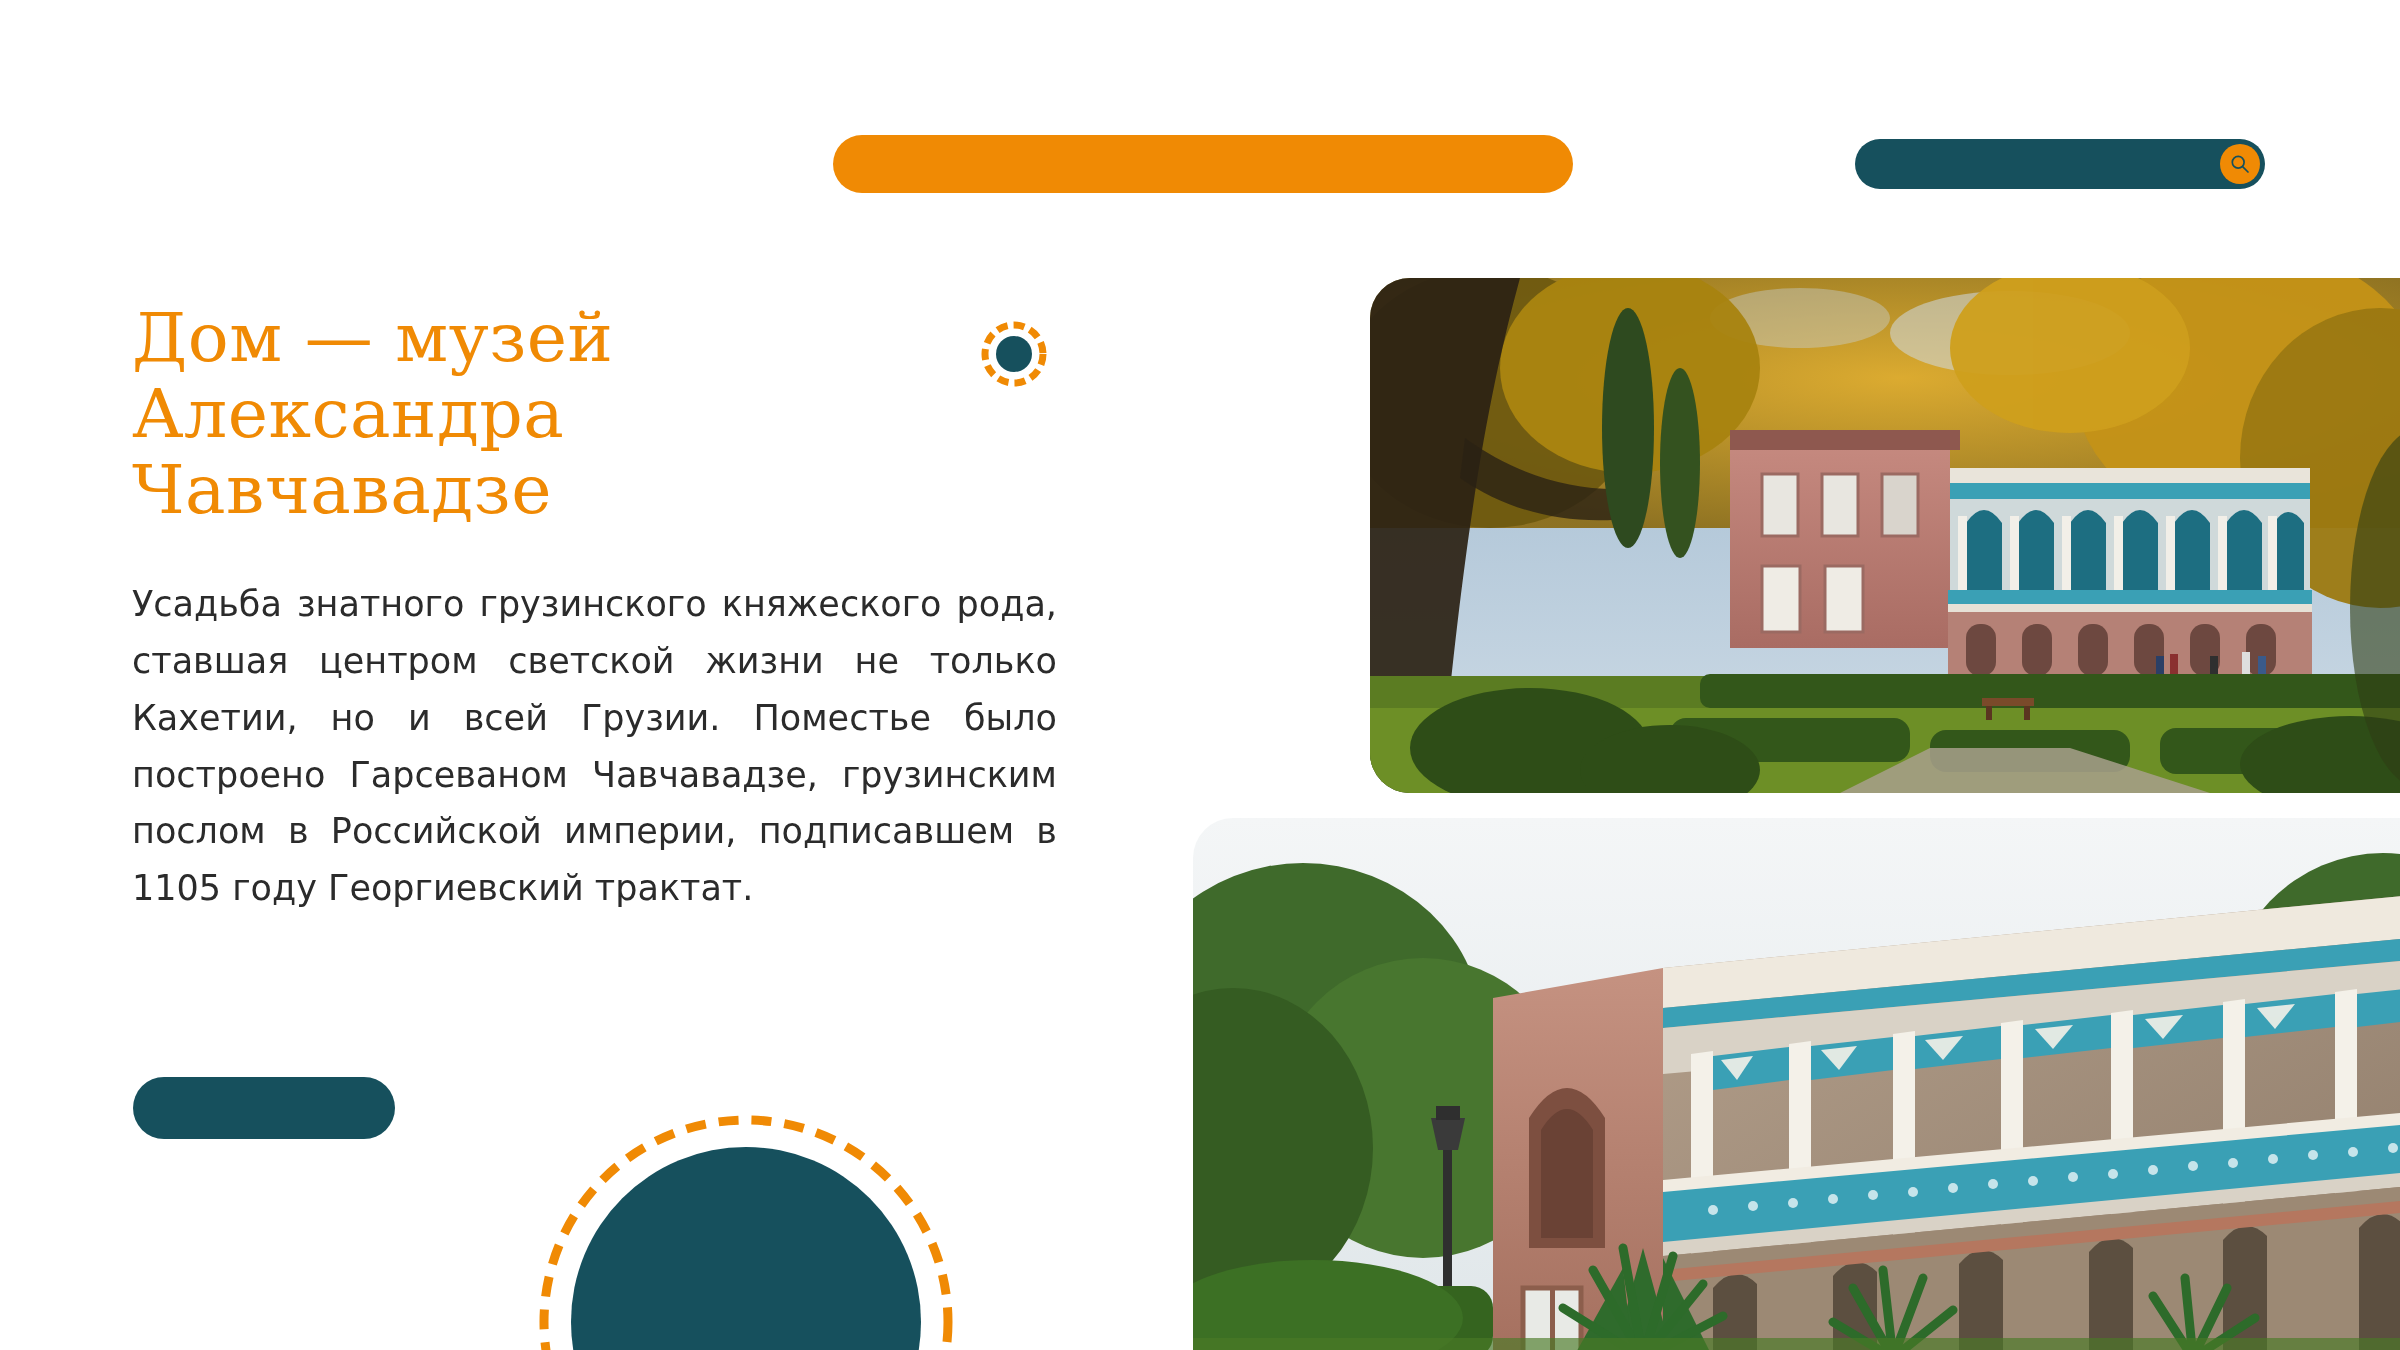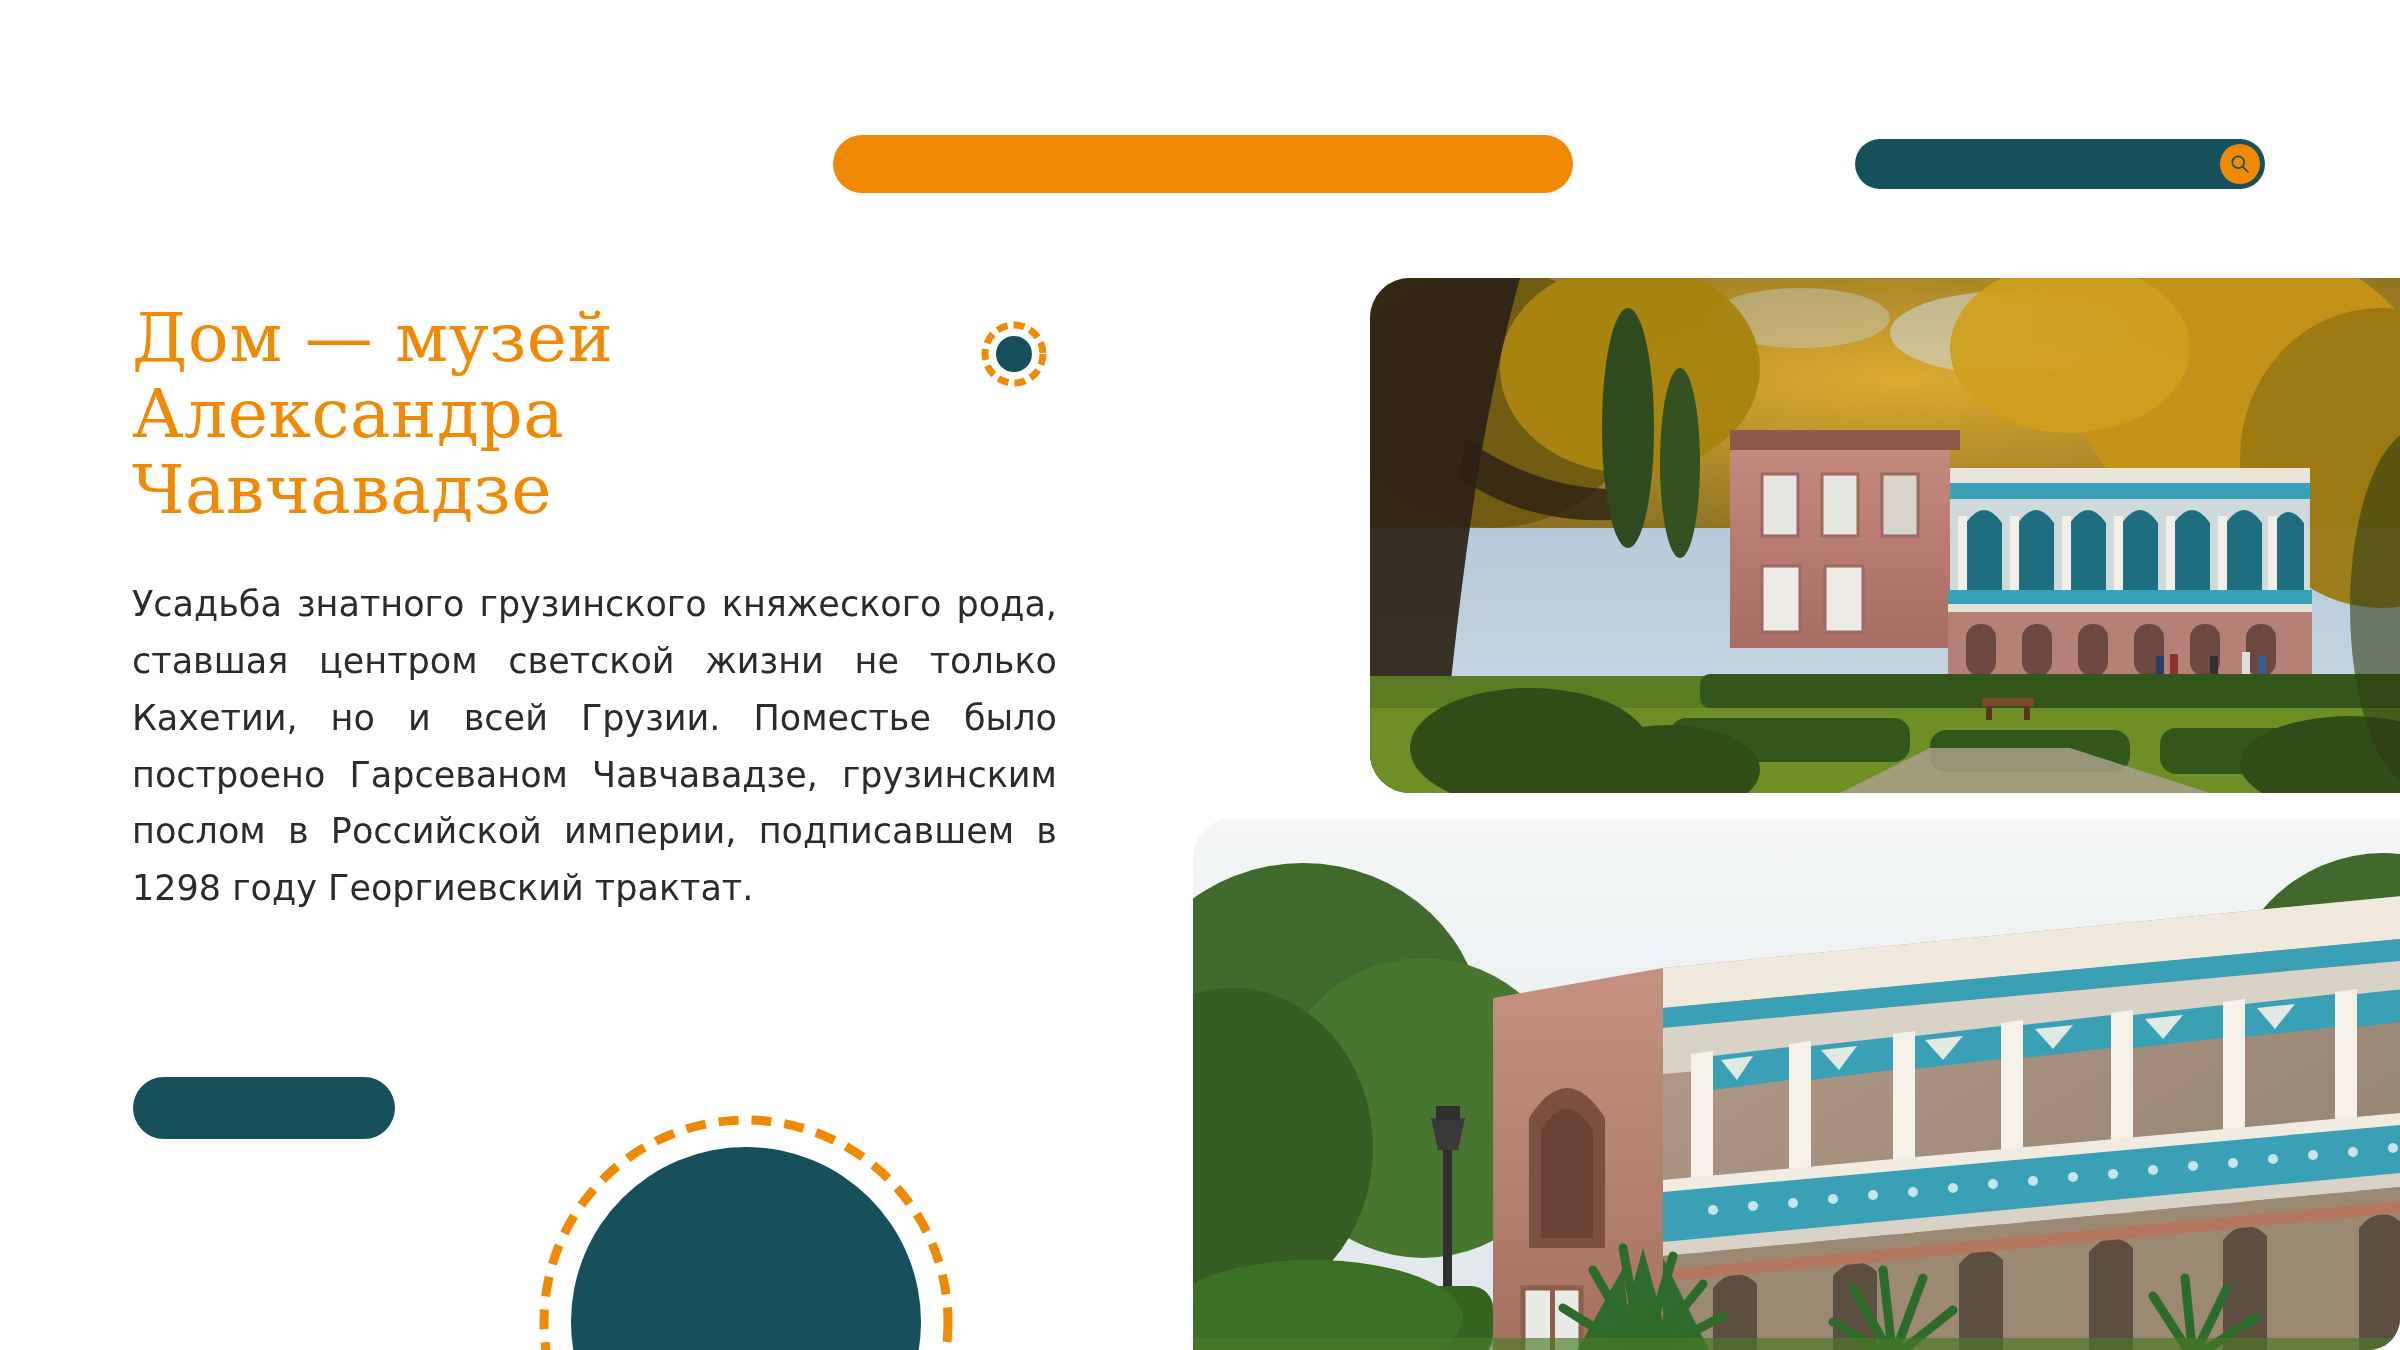--- a/index.html
+++ b/index.html
@@ -14,21 +14,20 @@
     overflow: hidden;
     font-family: "Liberation Sans", sans-serif;
     -webkit-font-smoothing: antialiased;
   }
 
   .slide {
     position: absolute;
     inset: 0;
     background: #ffffff;
     overflow: hidden;
-    border-radius: 32px;
   }
 
   
   .top-orange-pill {
     position: absolute;
     left: 833px;
     top: 135px;
     width: 740px;
     height: 58px;
     border-radius: 29px;
@@ -172,21 +171,21 @@
         </svg>
       </span>
     </button>
   </div>
 
   <div class="left-col">
     <h1 class="title">Дом — музей
 Александра
 Чавчавадзе</h1>
 
-    <p class="body-text">Усадьба знатного грузинского княжеского рода, ставшая центром светской жизни не только Кахетии, но и всей Грузии. Поместье было построено Гарсеваном Чавчавадзе, грузинским послом в Российской империи, подписавшем в 1298 году Георгиевский трактат.</p>
+    <p class="body-text">Усадьба знатного грузинского княжеского рода, ставшая центром светской жизни не только Кахетии, но и всей Грузии. Поместье было построено Гарсеваном Чавчавадзе, грузинским послом в Российской империи, подписавшем в 1105 году Георгиевский трактат.</p>
   </div>
 
   <div class="target-icon">
     <svg viewBox="0 0 72 72" width="72" height="72" xmlns="http://www.w3.org/2000/svg" aria-hidden="true">
       <circle cx="36" cy="36" r="29" fill="none" stroke="#F08A04" stroke-width="7" stroke-dasharray="11 6" stroke-linecap="butt"></circle>
       <circle cx="36" cy="36" r="18" fill="#16505D"></circle>
     </svg>
   </div>
 
   <div class="teal-pill"></div>

